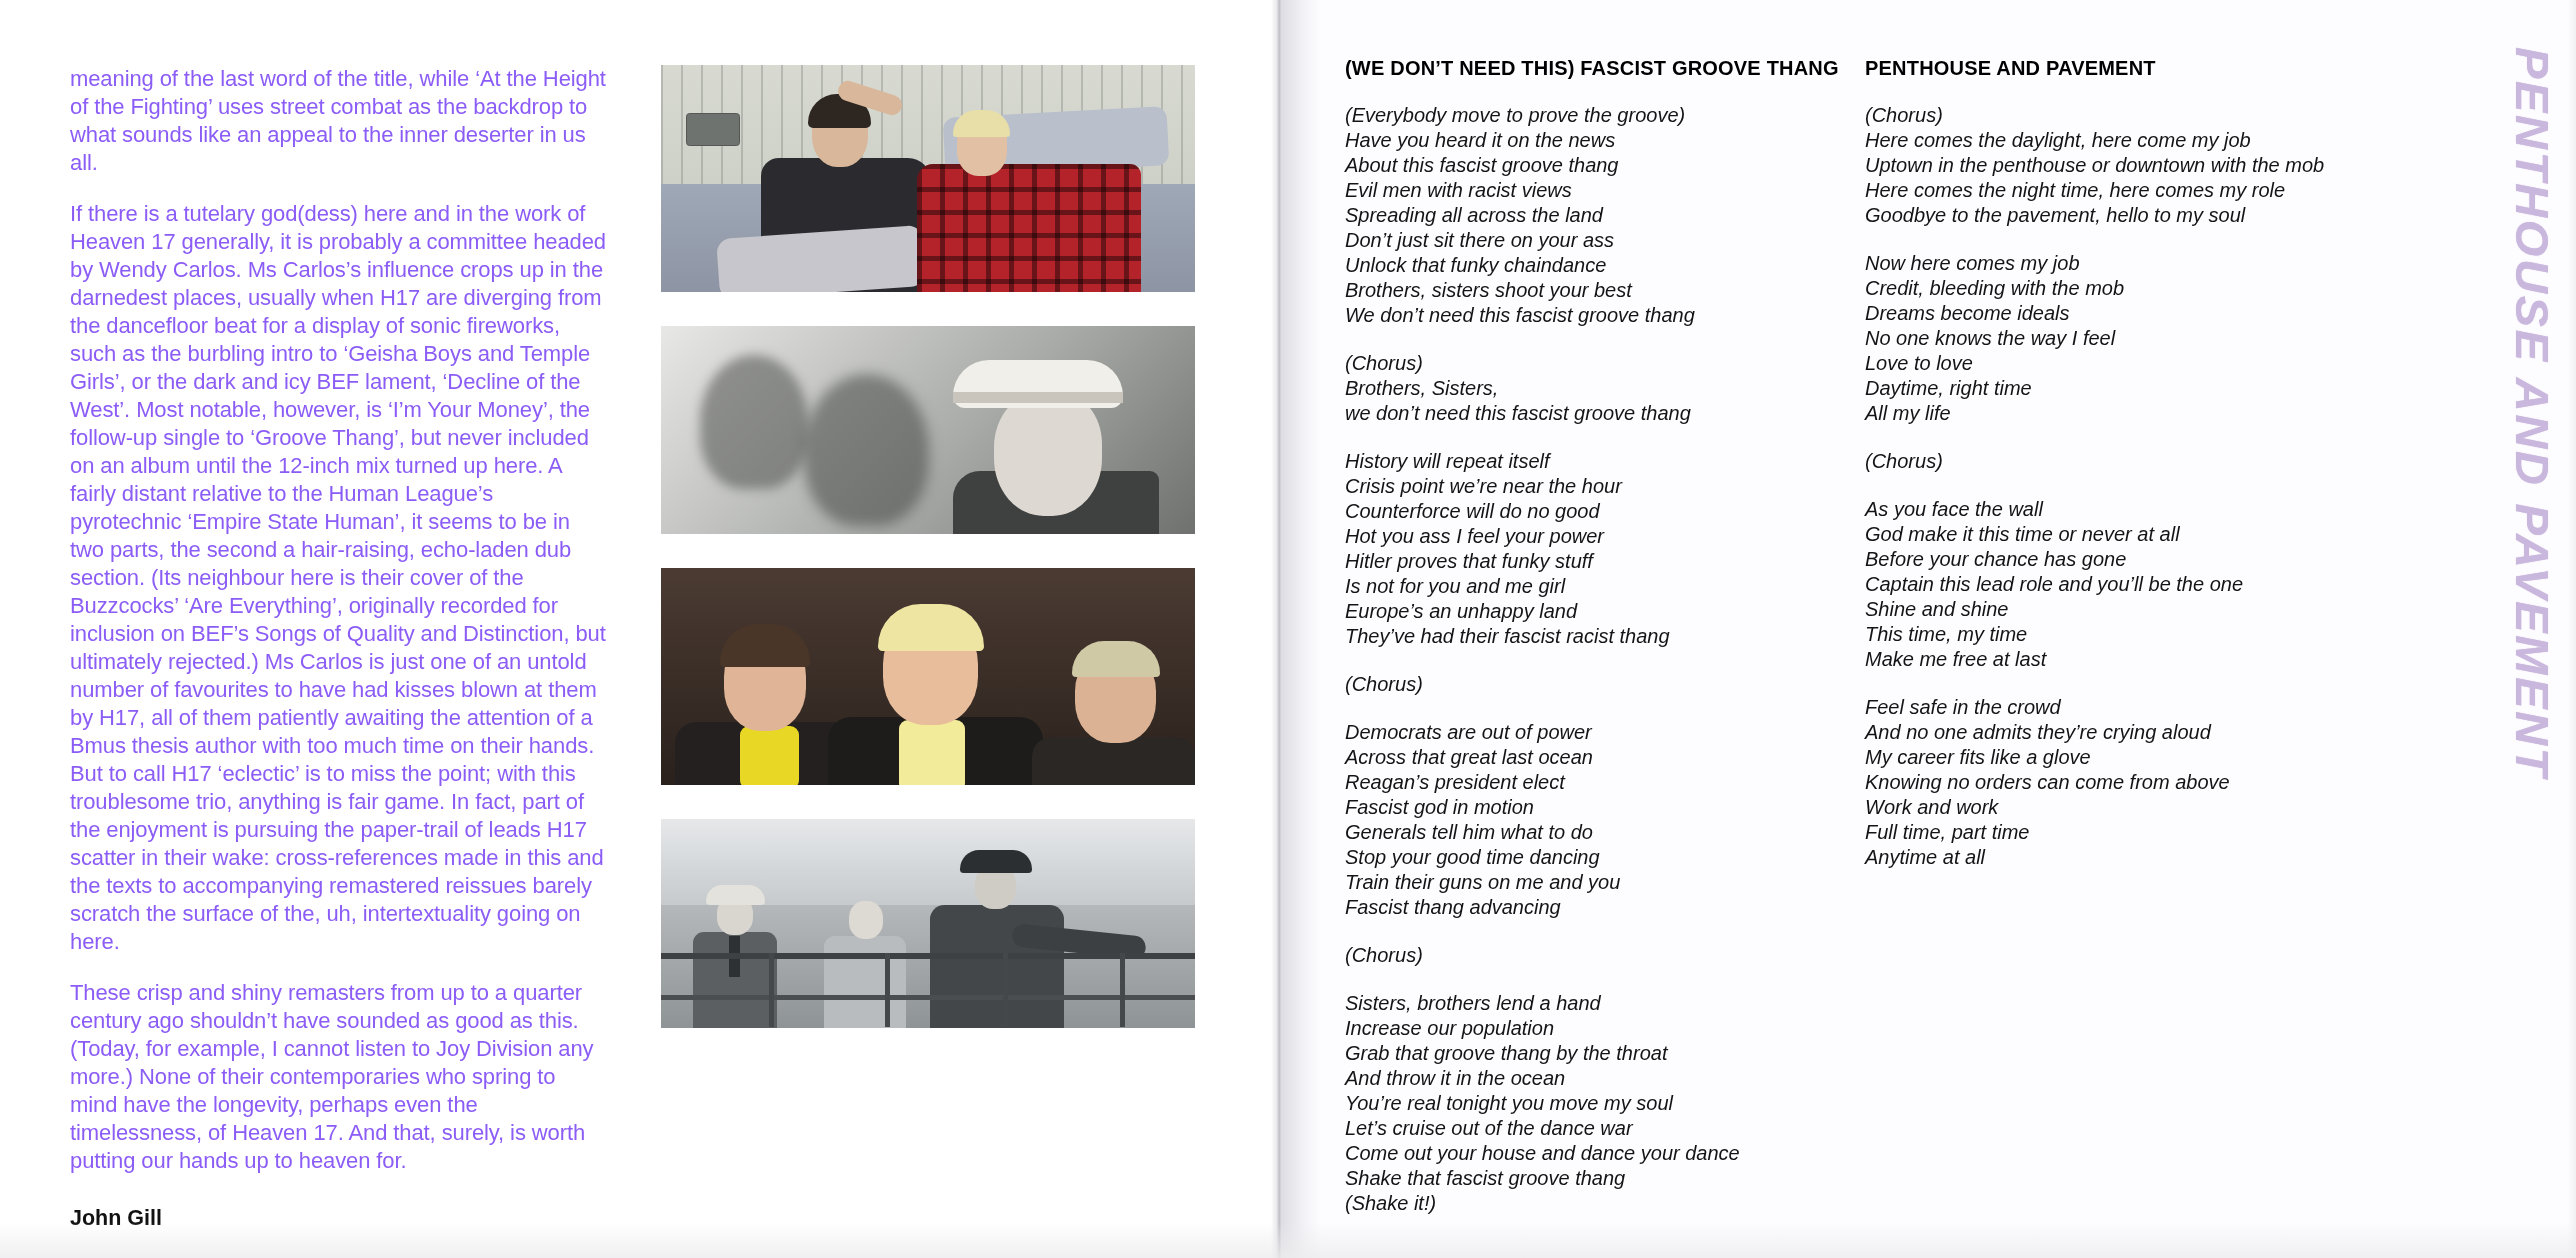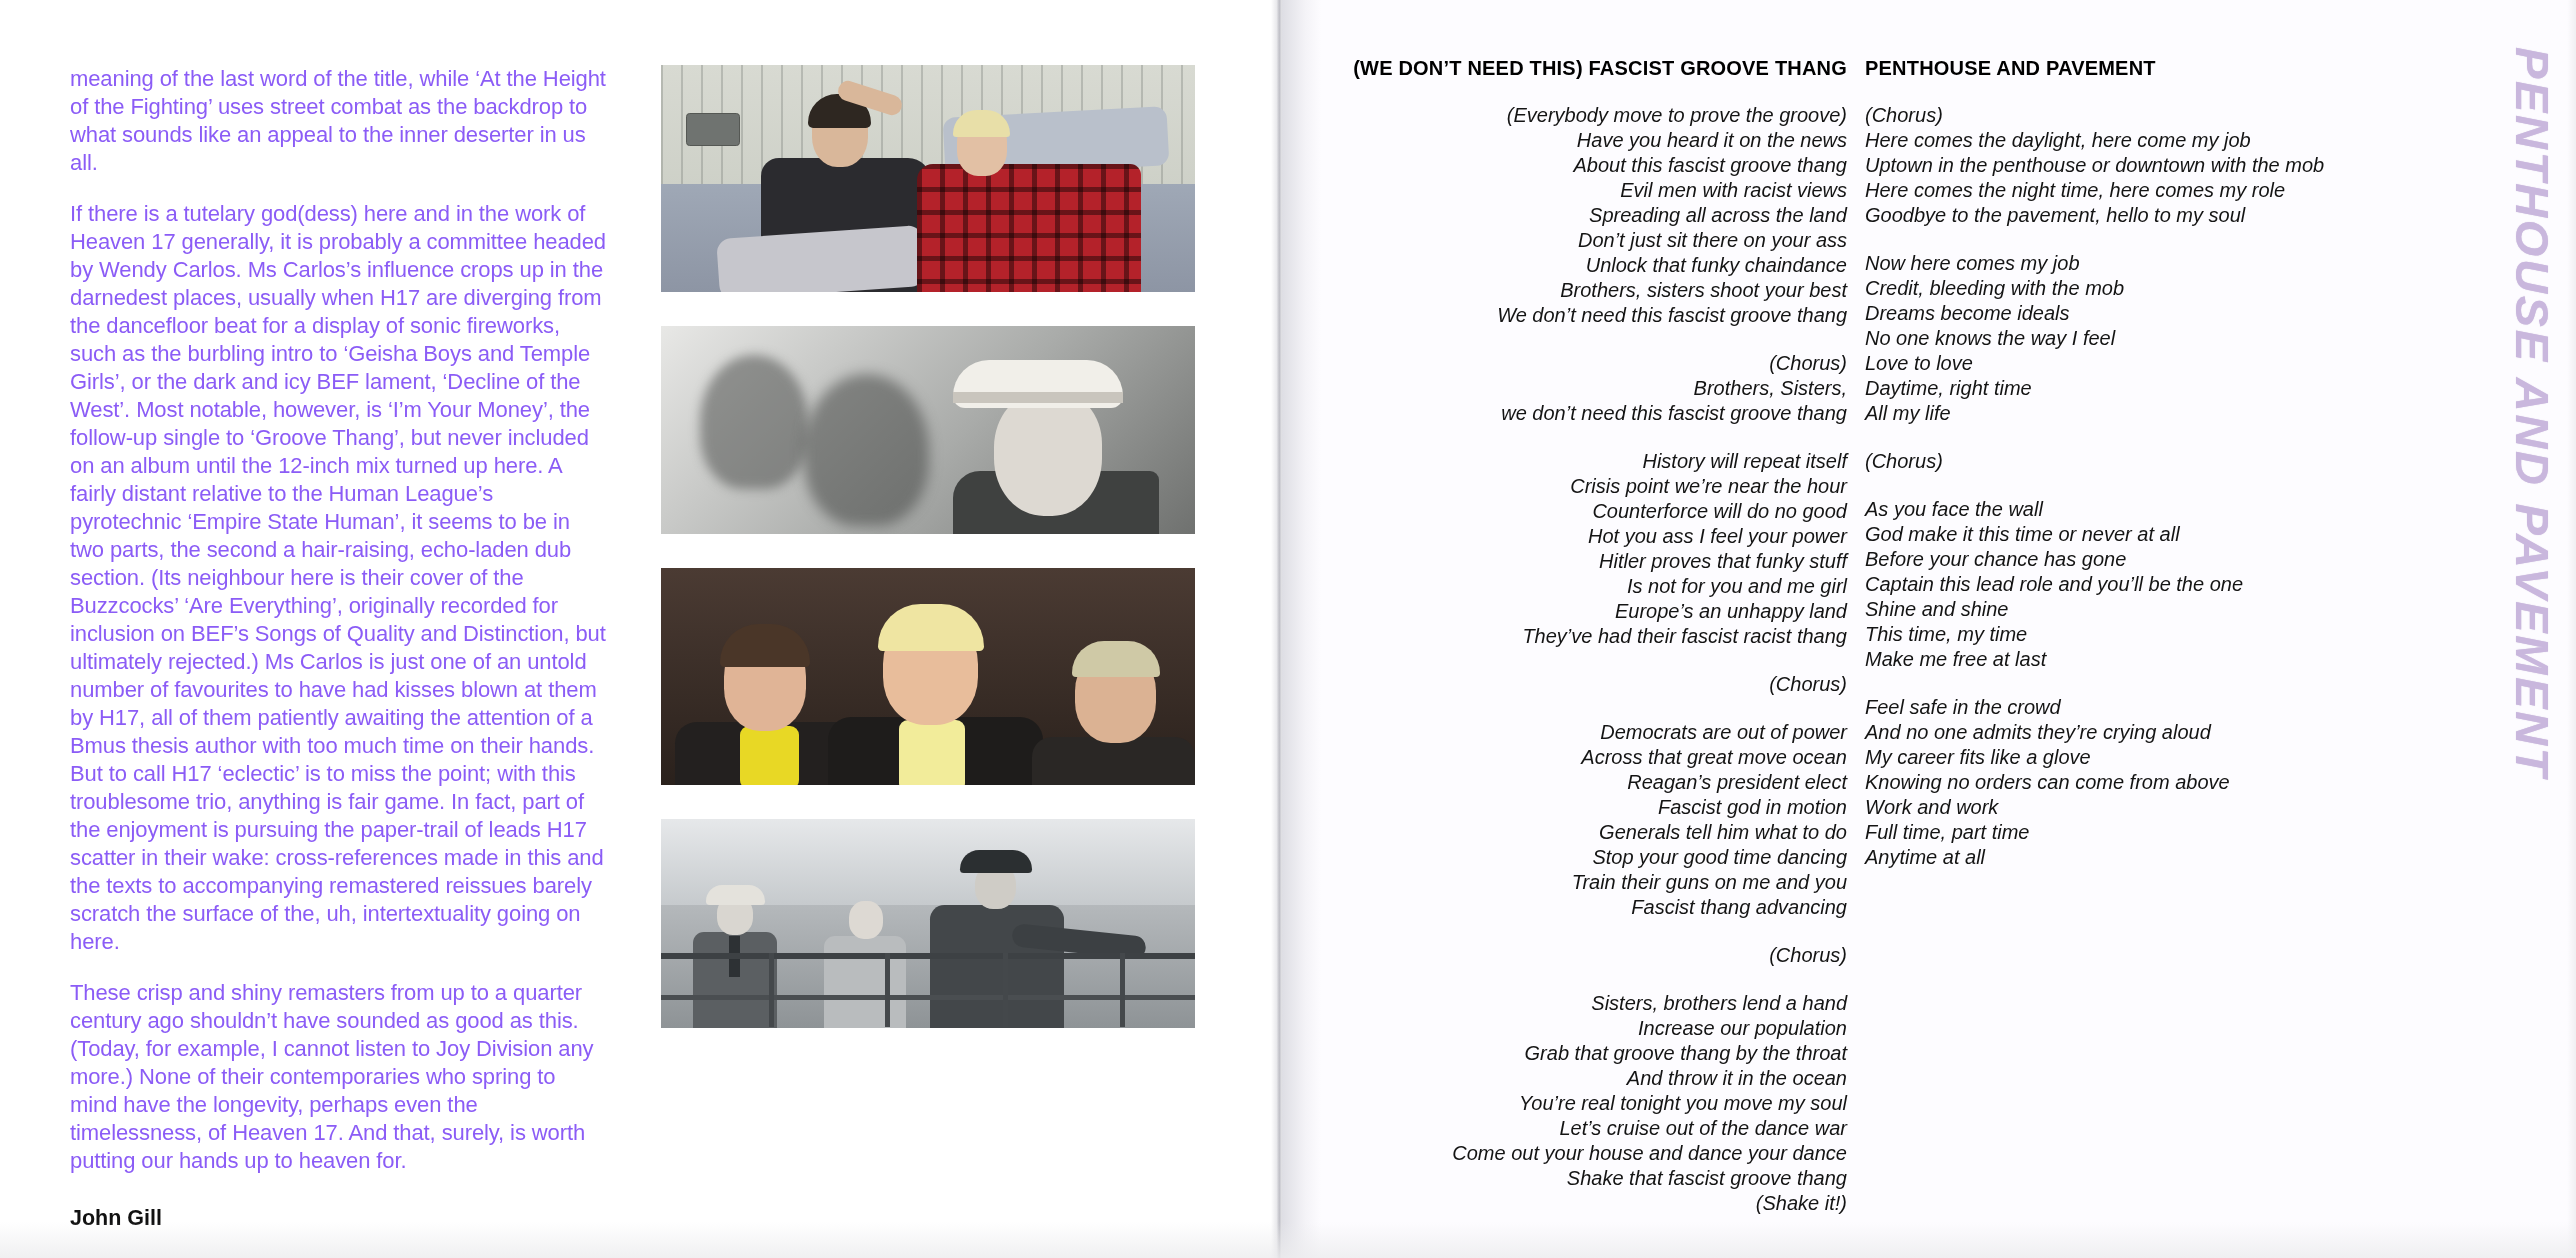--- a/index.html
+++ b/index.html
@@ -188,21 +188,21 @@
   .p4-manR-body { position: absolute; left: 269px; top: 86px; width: 134px; height: 123px; background: #43474a; border-radius: 14.3px 14.3px 0 0; }
   .p4-manR-arm { position: absolute; left: 351px; top: 111px; width: 134px; height: 23px; background: #3c4043; border-radius: 12.5px; transform: rotate(6deg); }
 
   
   .lyrics {
     position: absolute;
     top: 57px;
     font-style: italic;
     color: #121212;
   }
-  .col-1 { left: 63px; width: 502px; text-align: right; }
+  .col-1 { left: 63px; width: 502px; }
   .col-2 { left: 583px; width: 502px; }
   .song-title {
     font-style: normal;
     font-weight: bold;
     font-size: 20px;
     letter-spacing: 0.2px;
     color: #000;
     margin: 0 0 23px 0;
   }
   .stanza {
@@ -352,21 +352,21 @@
           <span class="line">Hitler proves that funky stuff</span>
           <span class="line">Is not for you and me girl</span>
           <span class="line">Europe’s an unhappy land</span>
           <span class="line">They’ve had their fascist racist thang</span>
         </p>
       <p class="stanza">
           <span class="line">(Chorus)</span>
         </p>
       <p class="stanza">
           <span class="line">Democrats are out of power</span>
-          <span class="line">Across that great move ocean</span>
+          <span class="line">Across that great last ocean</span>
           <span class="line">Reagan’s president elect</span>
           <span class="line">Fascist god in motion</span>
           <span class="line">Generals tell him what to do</span>
           <span class="line">Stop your good time dancing</span>
           <span class="line">Train their guns on me and you</span>
           <span class="line">Fascist thang advancing</span>
         </p>
       <p class="stanza">
           <span class="line">(Chorus)</span>
         </p>

